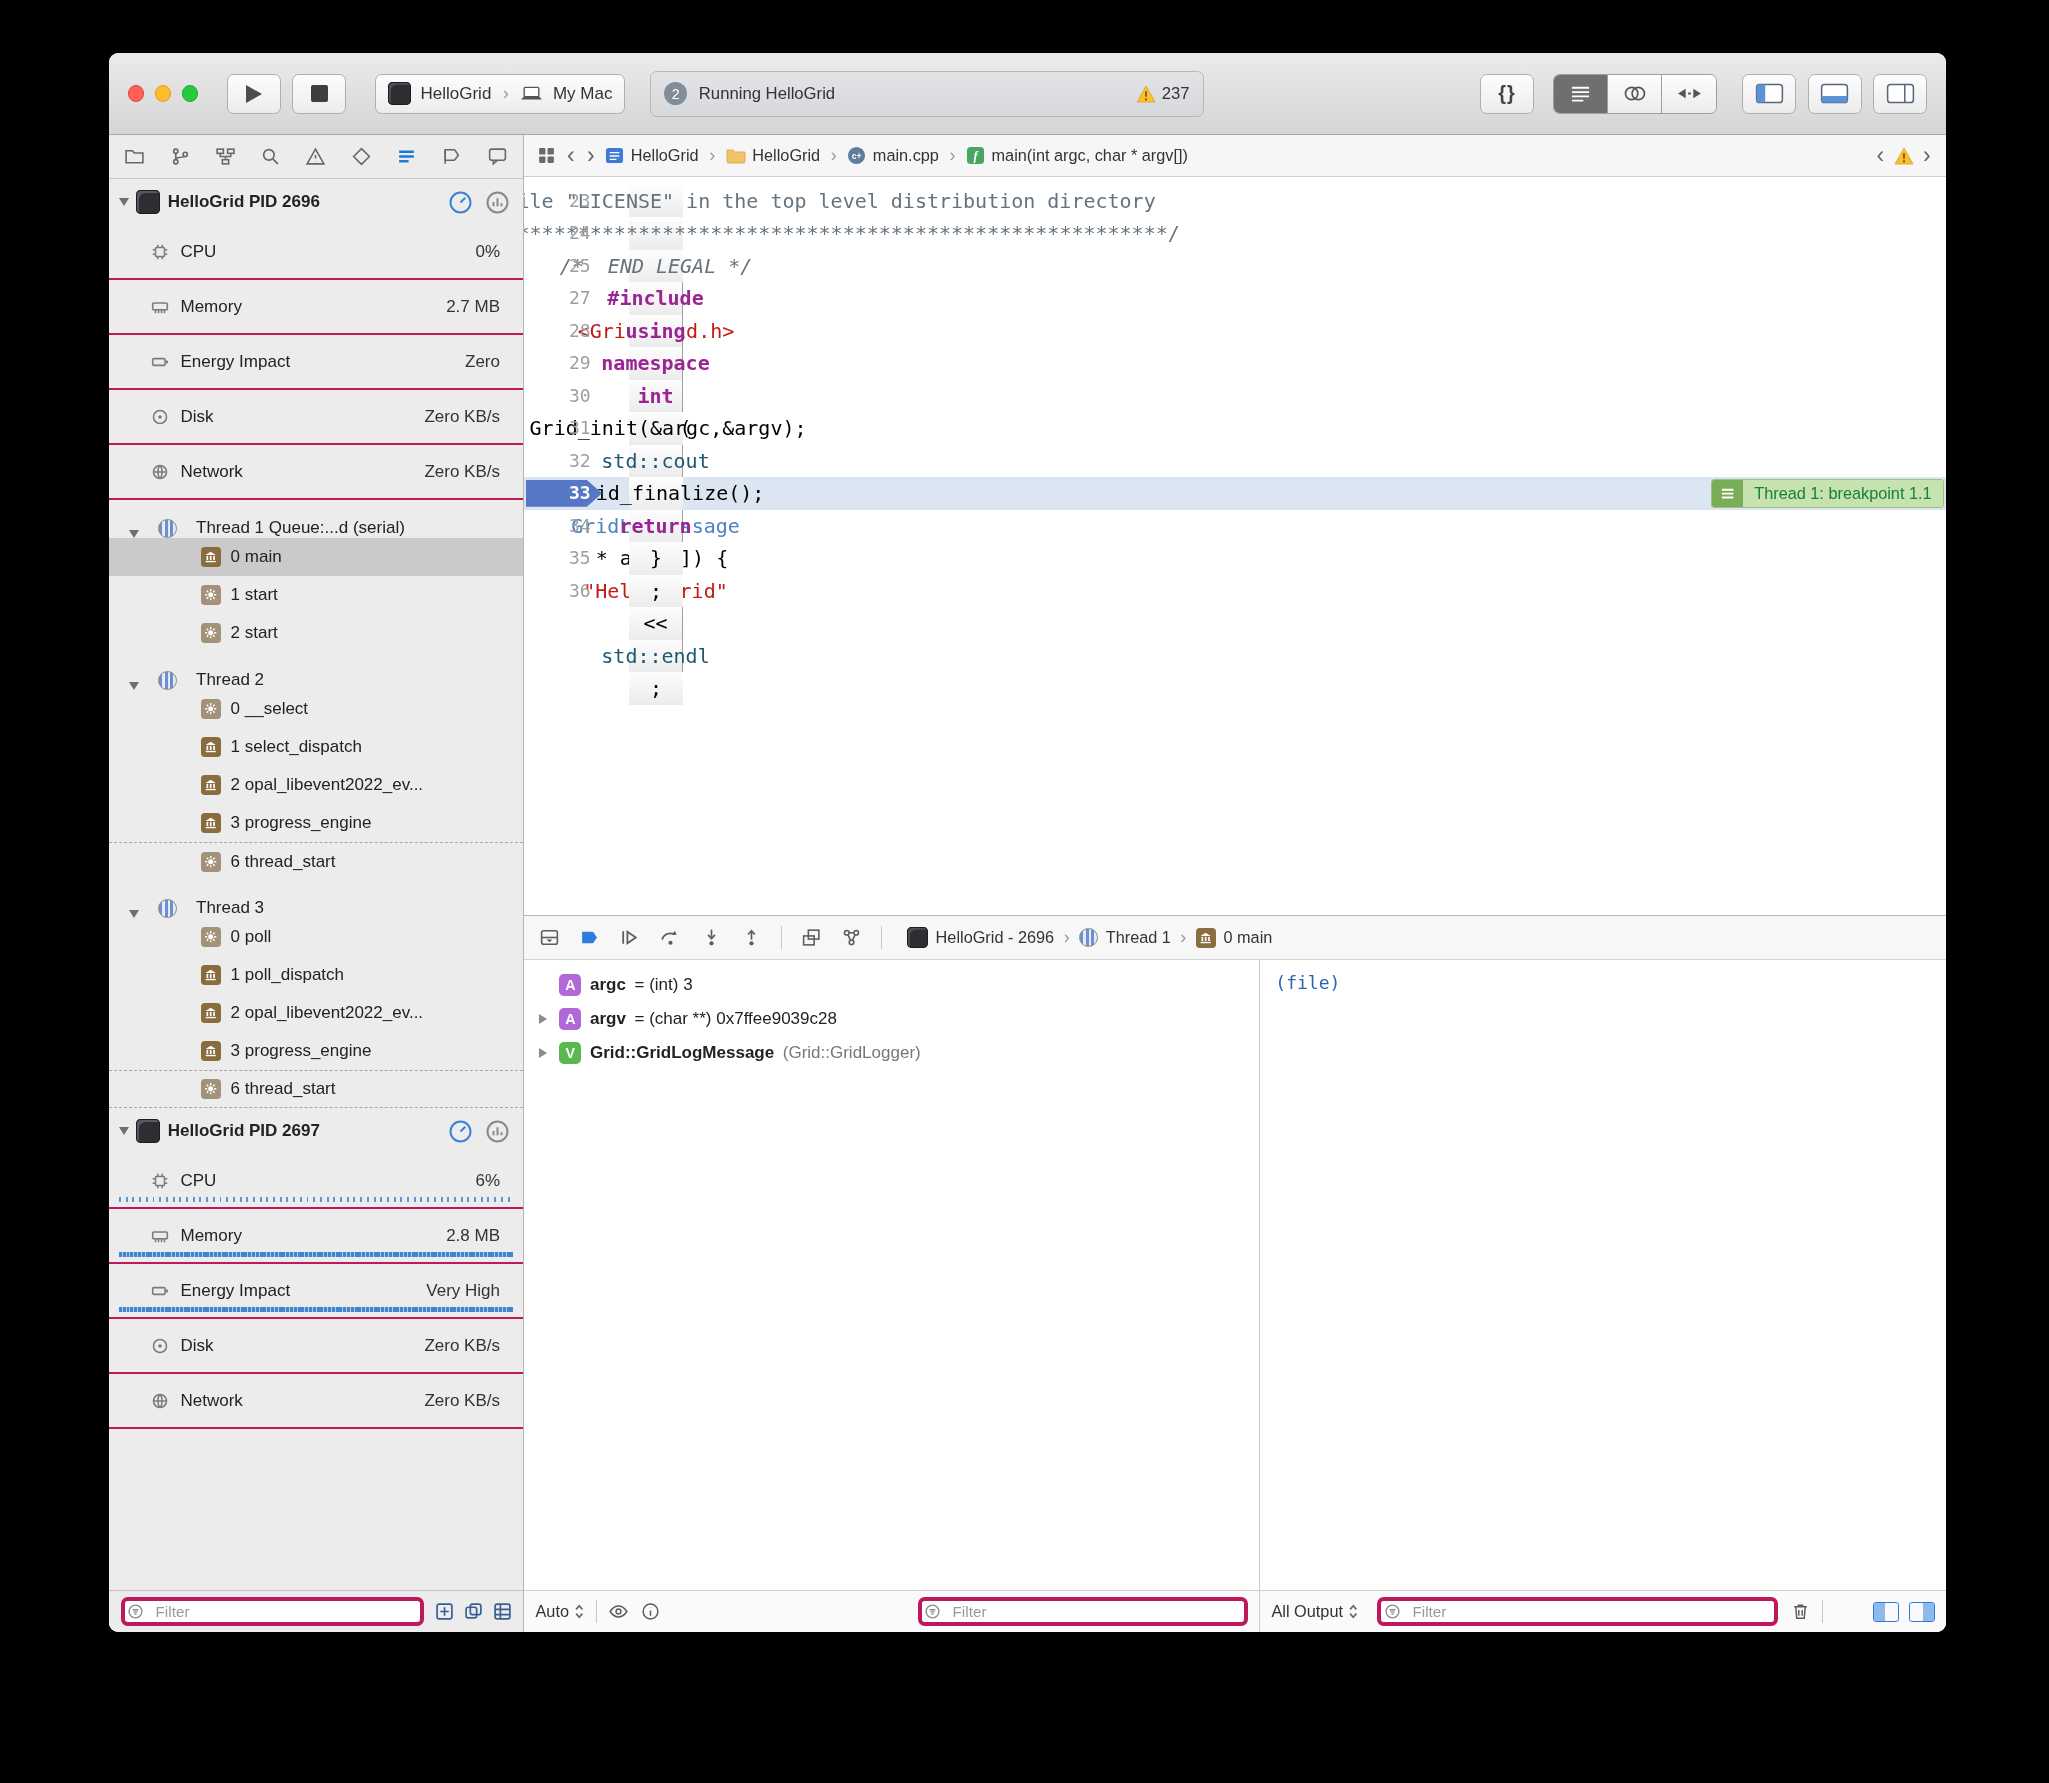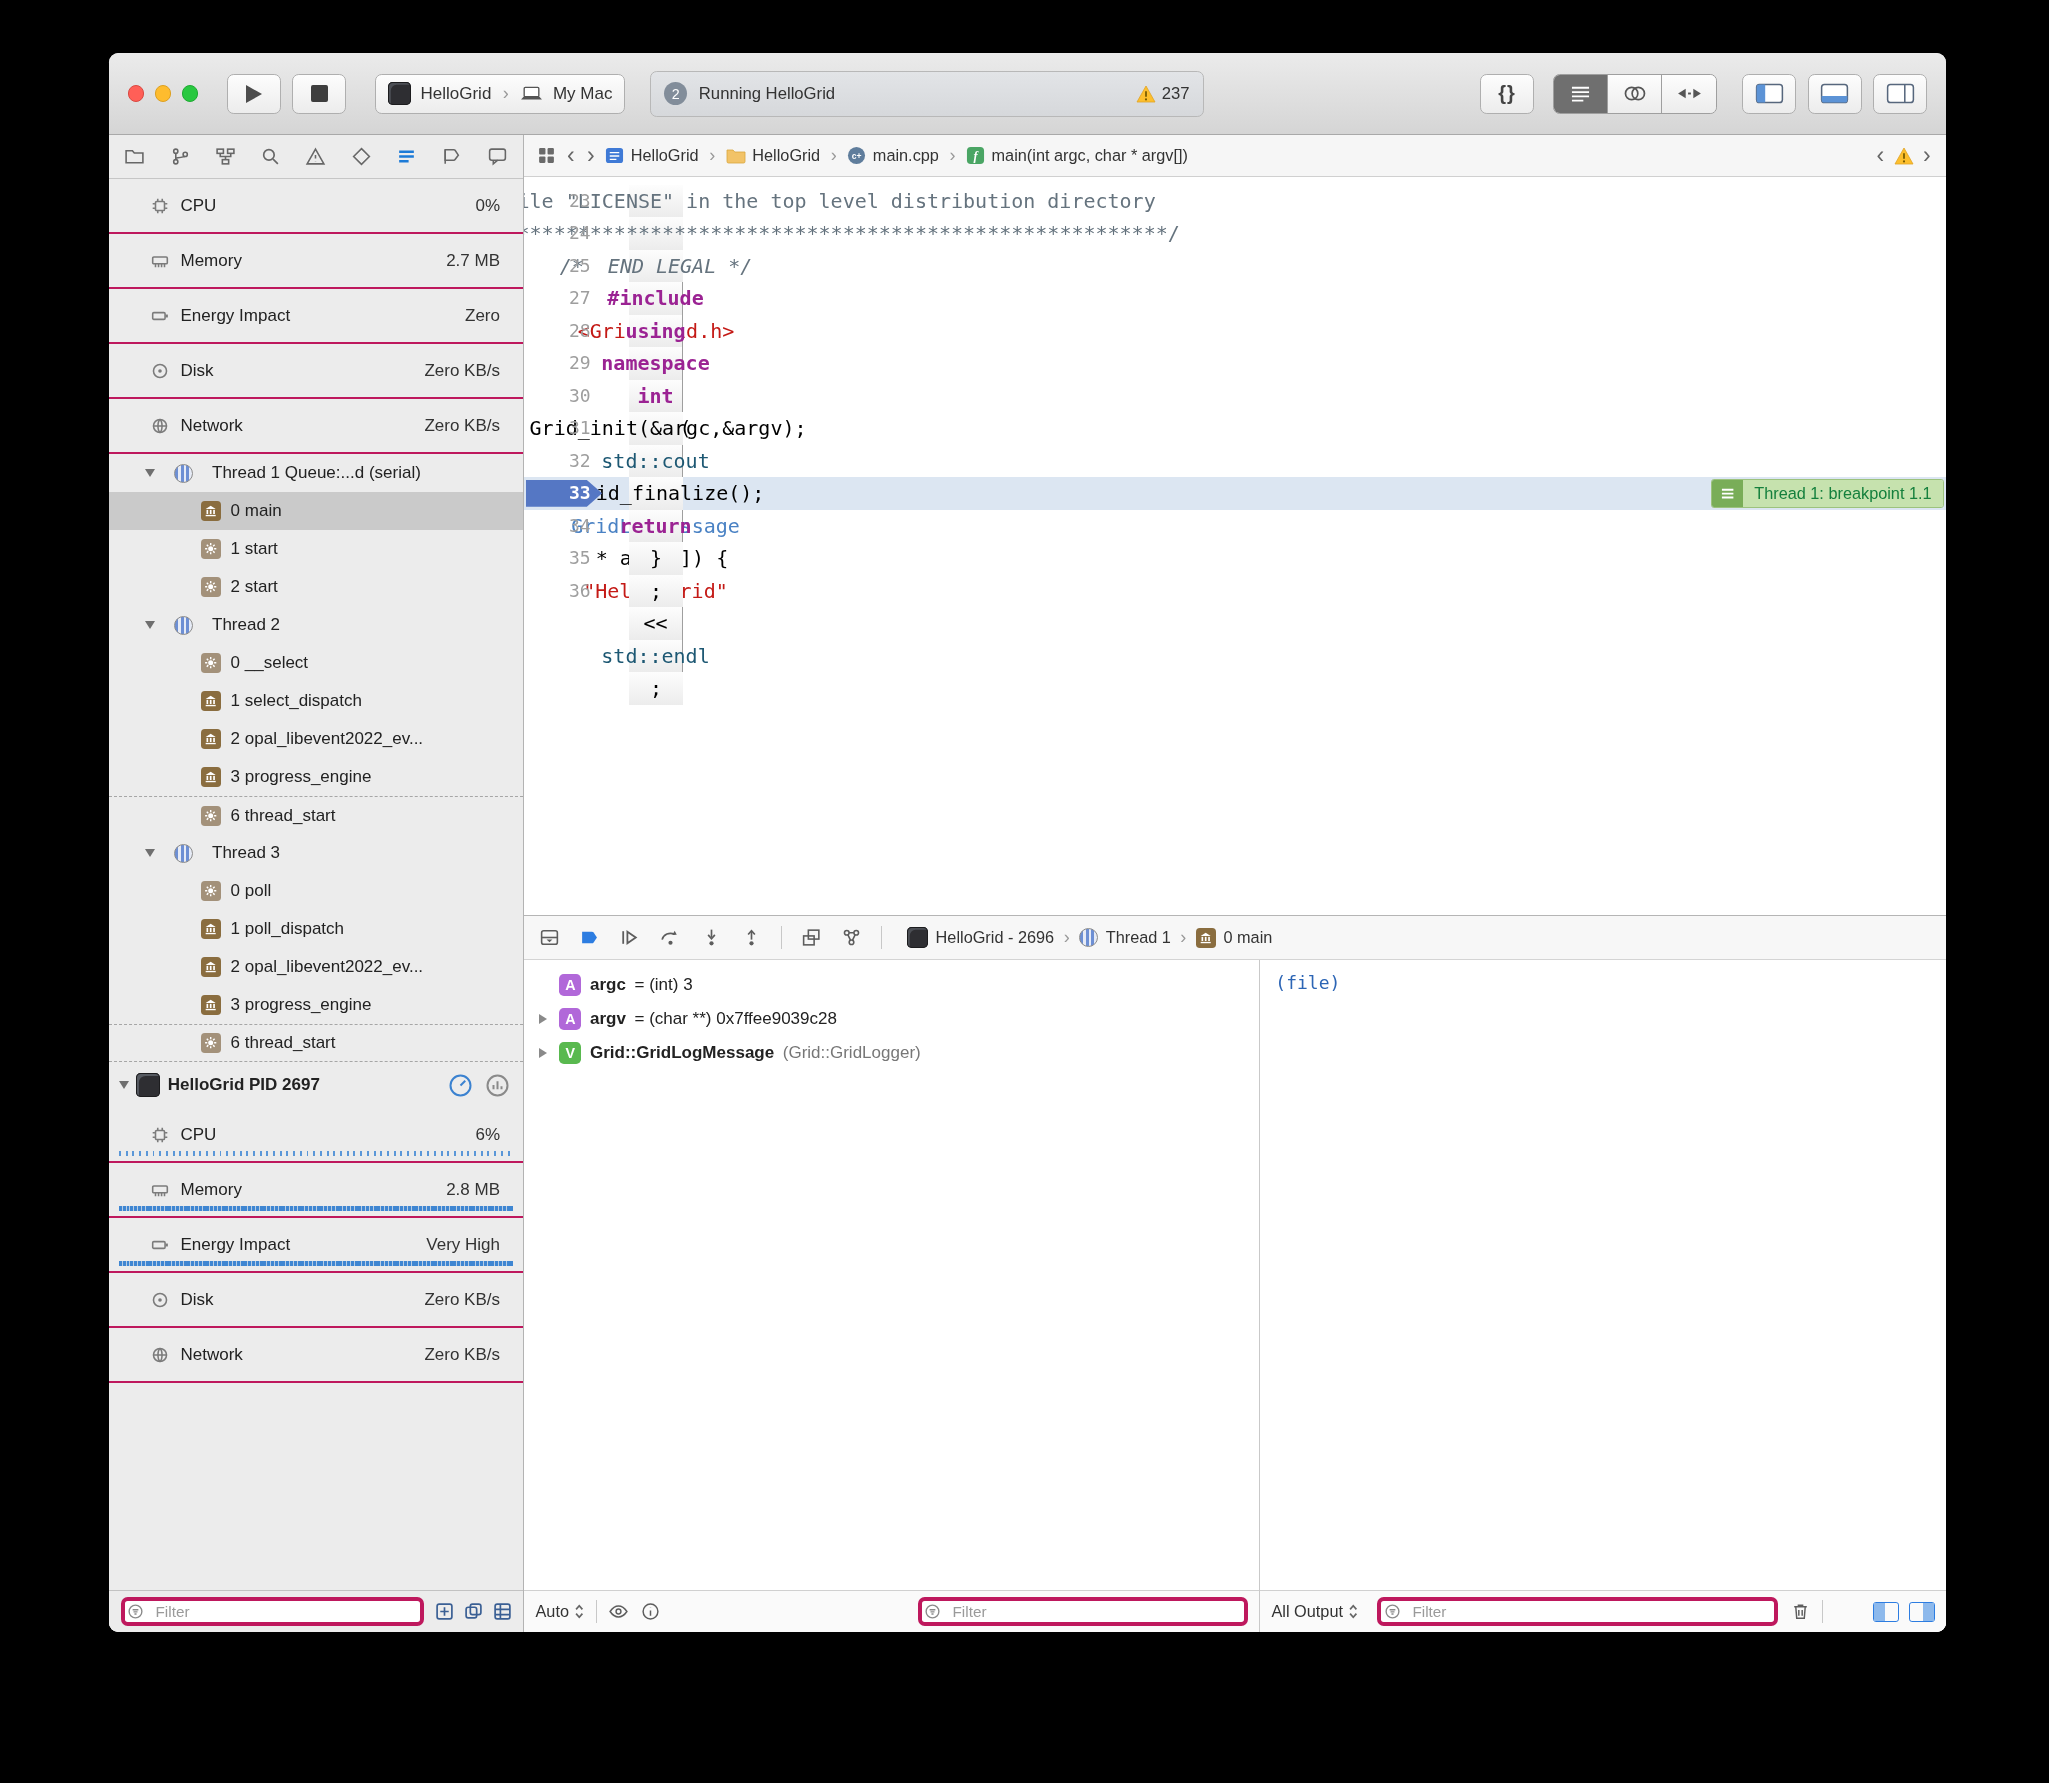--- a/index.html
+++ b/index.html
@@ -59,21 +59,21 @@
   .disc-right { width:0; height:0; border-left:8.6px solid #8a8a8a; border-top:5.7px solid transparent; border-bottom:5.7px solid transparent; display:inline-block; }
   .proc-icon { width:24px; height:24px; border-radius:4.8px; background:#2e2e32; margin-left:7.6px;
                box-shadow:inset 0 0 0 1px #1c1c1e, inset 4.8px 4.8px 0 -1.9px #565a61; }
   .gauge-row { height:55px; display:flex; align-items:center; padding:0 23px 0 42px;
                border-bottom:2px solid #be185d; position:relative; }
   .g-label { margin-left:11.5px; }
   .g-value { margin-left:auto; color:#333; }
   .activity-bar { position:absolute; left:9.6px; right:9.6px; bottom:4.8px; height:4.8px; }
   .activity-bar.sparse { background:repeating-linear-gradient(90deg,#5b97d8 0 1.9px,transparent 1.9px 6.7px); }
   .activity-bar.dense  { background:repeating-linear-gradient(90deg,#3f86d2 0 2.9px,rgba(63,134,210,.3) 2.9px 3.8px); }
-  .thread-row { height:38px; display:flex; align-items:center; padding-left:36px; gap:19px; }
+  .thread-row { height:38px; display:flex; align-items:flex-end; padding-left:20px; gap:19px; }
   .thread-icon { width:19px; height:19px; border-radius:50%; border:1px solid #8b8b8b; display:inline-block;
                  background:repeating-linear-gradient(90deg,#6d8fd4 0 2.9px,#e6ebf6 2.9px 5.7px); }
   .frame-row { height:38px; display:flex; align-items:center; padding-left:92px; gap:9.6px; }
   .frame-row.selected { background:var(--sel-gray,#cacaca); }
   .frame-row.dashed-top { border-top:1px dashed #a6a6a6; }
   .frame-row.dashed-bottom { border-bottom:1px dashed #a6a6a6; }
   .frame-icon { width:20px; height:20px; border-radius:3.8px; display:inline-flex; align-items:center; justify-content:center; }
   .sidebar-footer { height:42px; flex:0 0 42px; border-top:1px solid #c2c2c2; display:flex;
                     align-items:center; padding:0 11.5px; gap:11.5px; background:#ececec; }
   .filter-field { position:relative; display:flex; align-items:center; flex:1; }
@@ -292,20 +292,39 @@
             </span>
           <span class="icon-btn">
               <svg width="21" height="21" viewBox="0 0 20 20" fill="none" stroke="#676767" stroke-width="1.5">
                 <rect x="2.5" y="3" width="15" height="10.5" rx="2"></rect>
                 <path d="M6 13.5V17l4.2-3.5"></path>
               </svg>
             </span>
         </div>
 
         <div class="nav-list" id="nav-list">
+            <div class="proc-header">
+    <span class="disc-down"></span>
+    <span class="proc-icon"></span>
+    <span class="proc-name">HelloGrid PID 2696</span>
+    <span class="proc-gauges">
+      <span class="icon-btn">
+                  <svg width="25" height="25" viewBox="0 0 20 20" fill="none" stroke="#3b82d0" stroke-width="1.6">
+                    <circle cx="10" cy="10" r="8"></circle>
+                    <path d="M10 10l3.8-3.8"></path>
+                  </svg>
+                </span>
+      <span class="icon-btn">
+                  <svg width="25" height="25" viewBox="0 0 20 20" fill="none" stroke="#8a8a8a" stroke-width="1.6">
+                    <circle cx="10" cy="10" r="8"></circle>
+                    <path d="M6.8 13V9.5M10 13V6.5M13.2 13v-2.5"></path>
+                  </svg>
+                </span>
+    </span>
+            </div>
             <div class="gauge-row">
       <span class="icon-btn">
                 <svg width="18" height="18" viewBox="0 0 16 16">
                   <rect x="4" y="4" width="8" height="8" rx="1" fill="none" stroke="#7b7b7b" stroke-width="1.4"></rect>
                   <path fill="none" stroke="#7b7b7b" stroke-width="1.4" d="M6 1.5v2M10 1.5v2M6 12.5v2M10 12.5v2M1.5 6h2M1.5 10h2M12.5 6h2M12.5 10h2"></path>
                 </svg>
               </span>
       <span class="g-label">CPU</span>
       <span class="g-value">0%</span>
 

